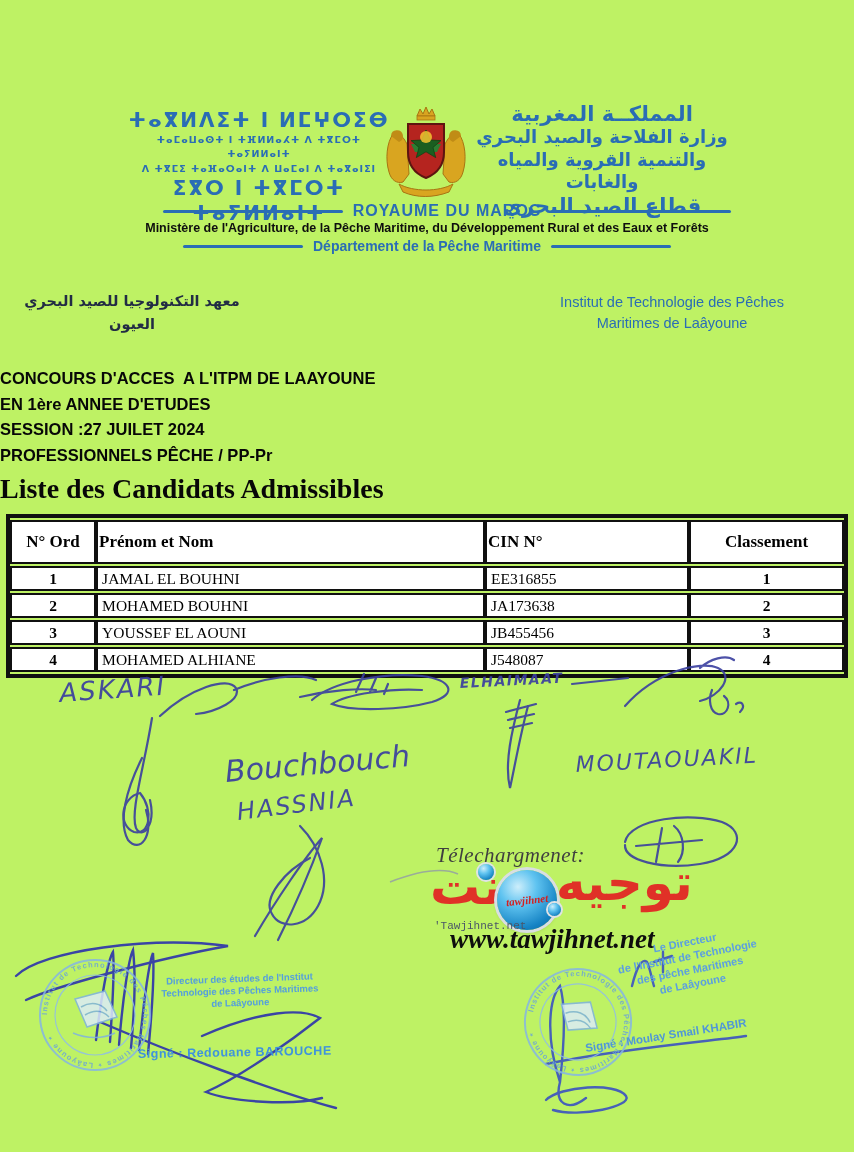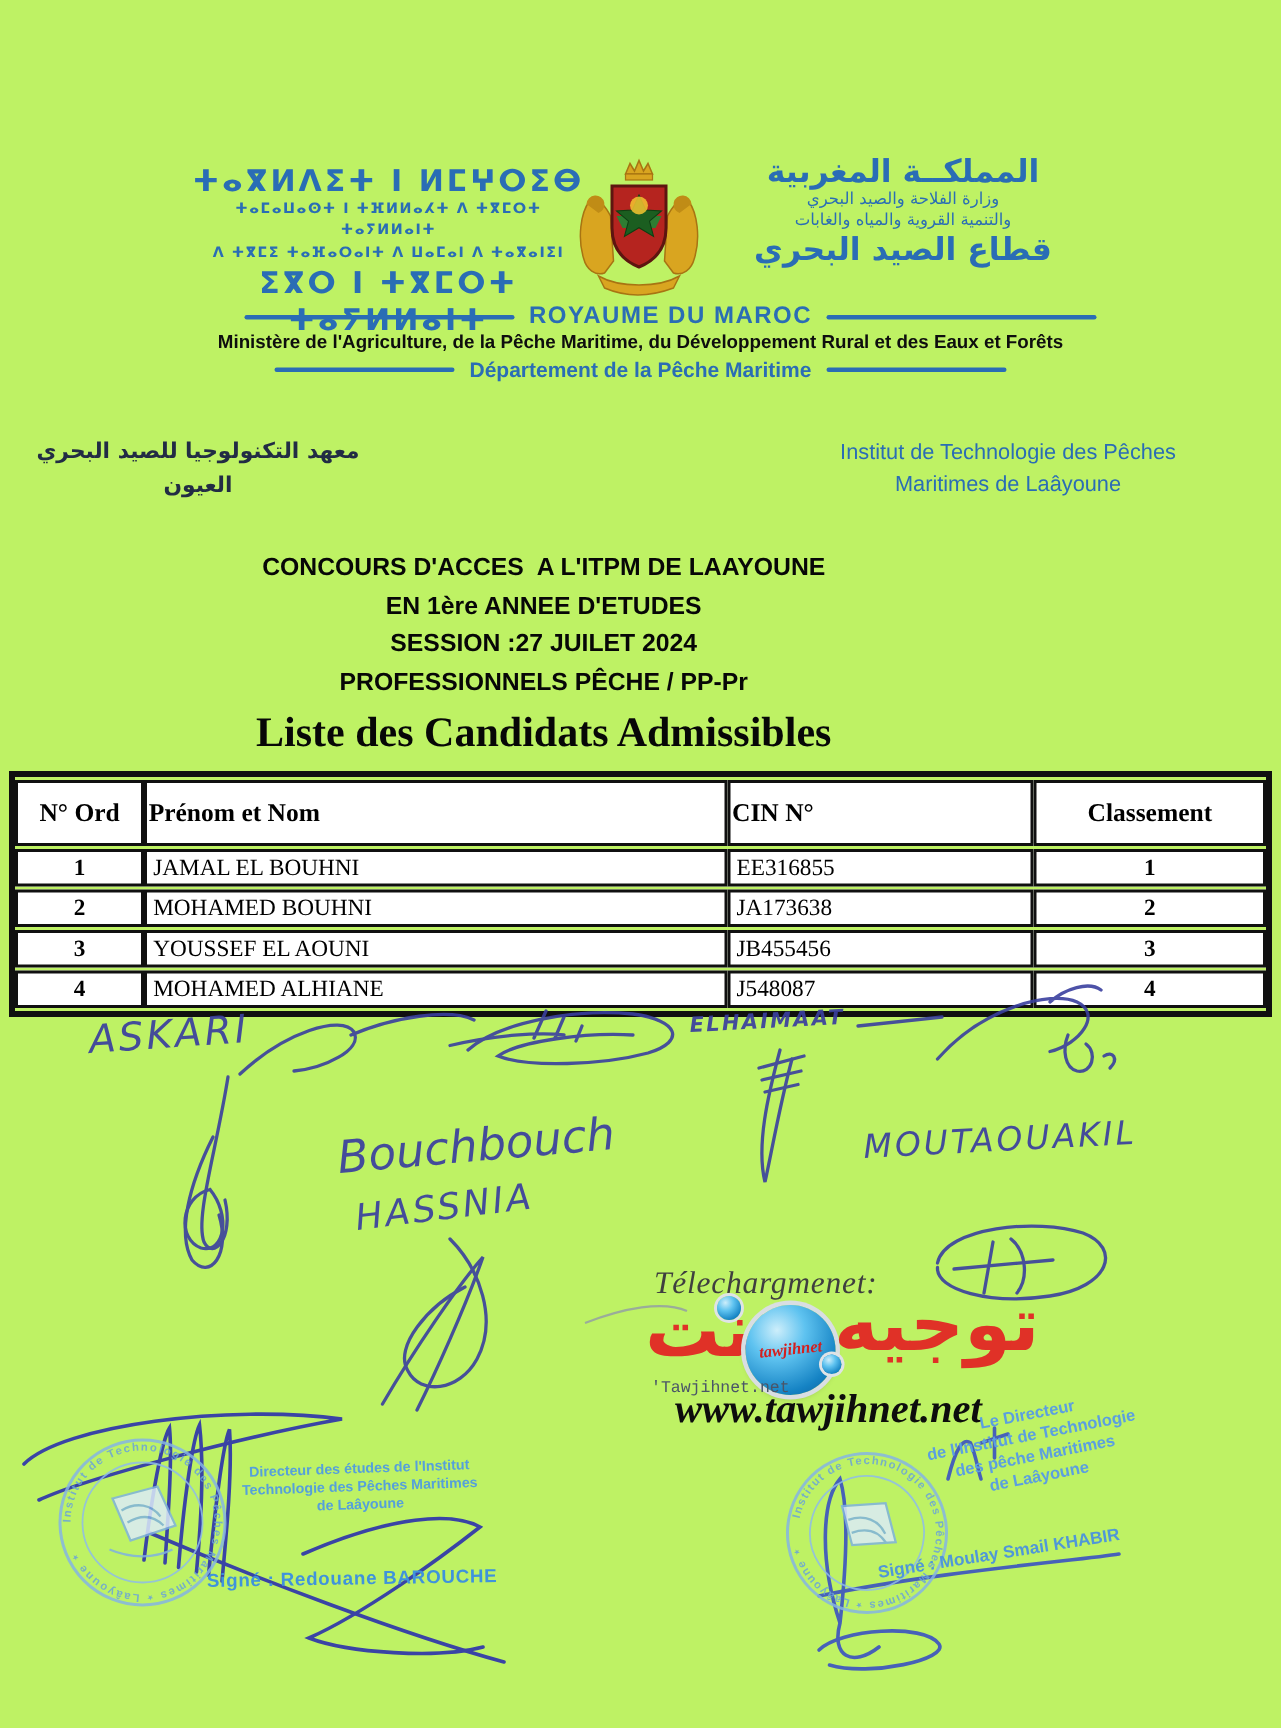--- a/index.html
+++ b/index.html
@@ -9,34 +9,34 @@
   }
   
   .hdr-tif{position:absolute;left:128px;top:108px;width:262px;text-align:center;
     color:#2a6db5;font-family:"DejaVu Sans",sans-serif;font-weight:bold;}
   .hdr-tif .t-big{font-size:20px;letter-spacing:2px;line-height:1.25;}
   .hdr-tif .t-sm{font-size:9.5px;letter-spacing:1px;line-height:1.5;}
   .hdr-arms{position:absolute;left:381px;top:104px;width:90px;height:100px;}
   .hdr-ar{position:absolute;left:474px;top:102px;width:256px;text-align:center;
     color:#2a6db5;direction:rtl;font-family:"DejaVu Sans",sans-serif;}
   .hdr-ar .a-big{font-size:21px;font-weight:bold;line-height:1.15;}
-  .hdr-ar .a-sm{font-size:11px;font-weight:normal;line-height:1.25;}
+  .hdr-ar .a-sm{font-size:18px;font-weight:bold;line-height:1.25;}
   .rule-row{position:absolute;left:0;width:854px;display:flex;align-items:center;justify-content:center;gap:10px;}
   .rule{height:3px;background:#2a6db5;border-radius:2px;}
   .royaume{color:#2a6db5;font-weight:bold;font-size:16px;letter-spacing:1px;white-space:nowrap;}
   .ministere{position:absolute;left:0;top:221px;width:854px;text-align:center;
     color:#0e0e0e;font-weight:bold;font-size:12.5px;}
   .departement{color:#2a6db5;font-weight:bold;font-size:14px;white-space:nowrap;}
   
   .inst-ar{position:absolute;left:22px;top:290px;width:220px;text-align:center;direction:rtl;
     color:#222c44;font-family:"DejaVu Sans",sans-serif;font-weight:bold;font-size:14.5px;line-height:1.6;}
   .inst-fr{position:absolute;left:542px;top:292px;width:260px;text-align:center;
     color:#2a6db5;font-size:14.5px;line-height:1.45;}
   
-  .title{position:absolute;left:0;top:366px;width:725px;text-align:center;color:#070707;}
+  .title{position:absolute;left:0;top:366px;width:725px;color:#070707;}
   .title .t{font-weight:bold;font-size:16.5px;line-height:1.55;white-space:pre-wrap;}
   .title .t-serif{font-family:"Liberation Serif",serif;font-weight:bold;font-size:28px;margin-top:5px;}
   
   .cand-table{position:absolute;left:6px;top:514px;width:842px;border-collapse:separate;
     border-spacing:0 2px;border:4px solid #101010;font-family:"Liberation Serif",serif;}
   .cand-table th{border:2px solid #101010;font-size:17px;font-weight:bold;height:38px;background:#fff;}
   .cand-table td{border:2px solid #101010;font-size:15.5px;height:21px;padding:0 4px;background:#fff;}
   .cand-table .c-num{text-align:center;font-weight:bold;width:78px;}
   .cand-table .c-name{text-align:left;width:400px;}
   .cand-table .c-cin{text-align:left;width:202px;}

